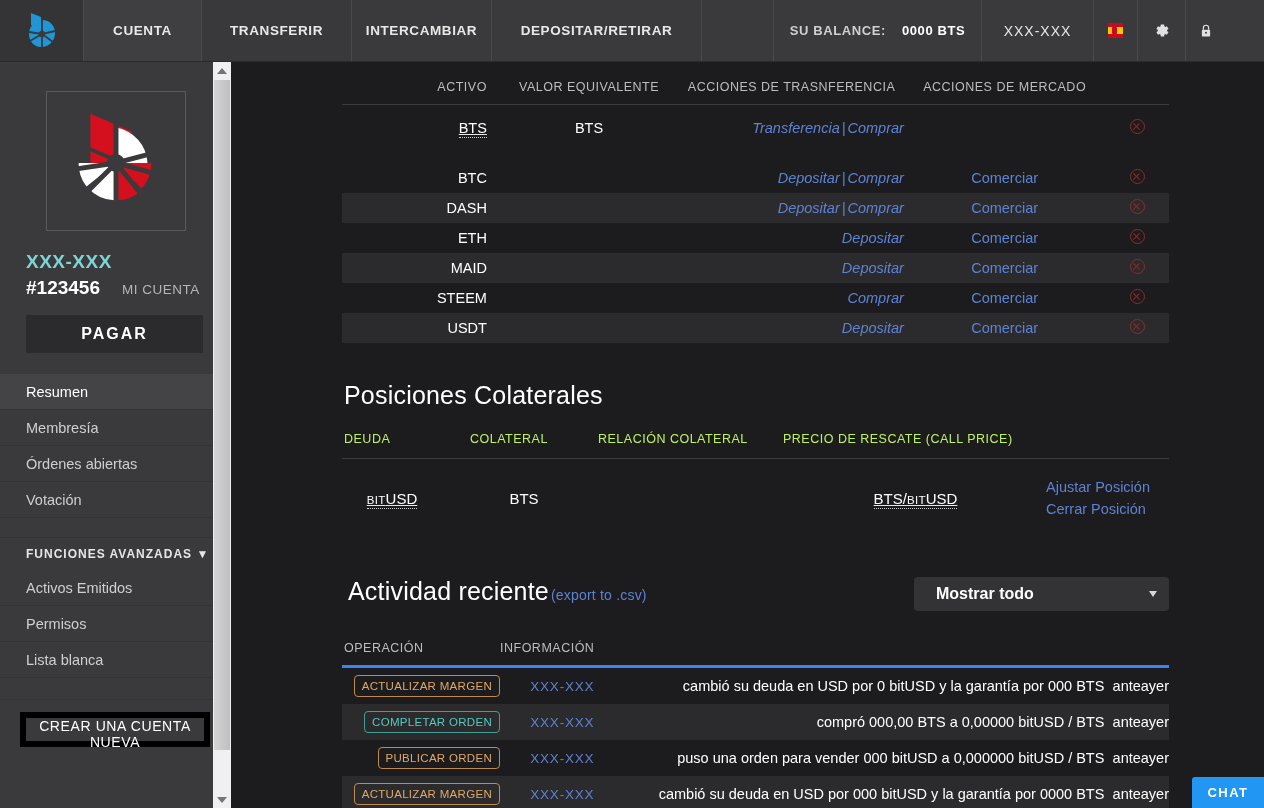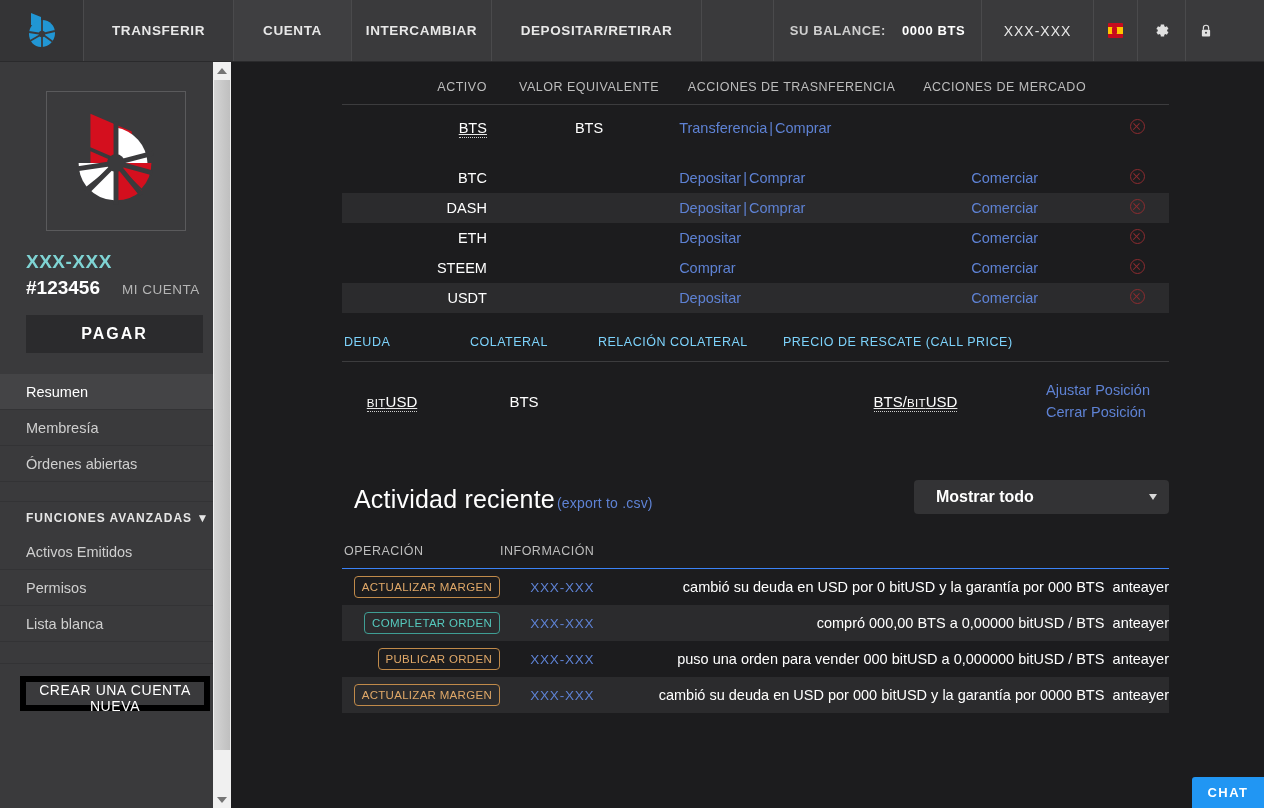--- a/index.html
+++ b/index.html
@@ -151,21 +151,21 @@
     border-bottom: 1px solid #3c3c3e;
   }
   .assets th.c-activo { width: 148px; text-align: right; padding-right: 12px;}
   .assets th.c-valor { width: 170px; }
   .assets th.c-trans { width: 212px; }
   .assets th.c-merc  { width: 190px; }
   .assets th.c-x { width: 60px; }
   .assets td { font-size: 14.5px; color: #ffffff; padding: 6px 0; vertical-align: middle;}
   .assets td.c-activo { text-align: right; padding-right: 12px; }
   .assets td.c-valor { text-align: center; }
-  .assets td.c-trans { text-align: left; }
+  .assets td.c-trans { text-align: right; font-style: italic; }
   .assets td.c-merc  { text-align: center; }
   .assets td.c-x { text-align: center; }
   .row-alt { background: #2b2b2d; }
   .row-tall td { padding: 14px 0 26px 0; }
   a.lnk { color: #5e82d4; text-decoration: none; cursor: pointer; }
   .sep { color: #5e82d4; margin: 0 2px; }
   .dotted {
     border-bottom: 1px dotted #cfcfcf;
     padding-bottom: 1px;
     text-decoration: underline;
@@ -181,28 +181,28 @@
     width: 9px; height: 1.4px; background: #8c2b2f;
   }
   .xicon::before { transform: rotate(45deg); }
   .xicon::after  { transform: rotate(-45deg); }
 
   
   h2.sect {
     color: #ffffff; font-size: 25px; font-weight: normal;
     margin: 38px 0 0 2px; letter-spacing: 0.2px;
   }
-  .sect-row { display:flex; align-items: flex-end; justify-content: space-between; margin: 38px 0 0 12px; gap: 24px; }
+  .sect-row { display:flex; align-items: flex-start; justify-content: space-between; margin: 38px 0 0 6px; gap: 24px; }
   .sect-row h2.sect { margin: 0; }
   .csv { color: #5e82d4; font-size: 14px; text-decoration: none; margin-left: 2px; }
 
   
   .collat { margin-top: 22px; }
   .collat th {
-    color: #7dd3fc; font-size: 12.5px; font-weight: normal; letter-spacing: 0.5px;
+    color: #bef264; font-size: 12.5px; font-weight: normal; letter-spacing: 0.5px;
     text-align: left; padding-bottom: 12px;
     border-bottom: 1px solid #3c3c3e;
   }
   .collat th.c-deuda { width: 128px; padding-left: 2px;}
   .collat th.c-col { width: 128px; }
   .collat th.c-rel { width: 185px; }
   .collat th.c-precio { width: 235px; }
   .collat td { color: #ffffff; font-size: 15px; padding: 18px 0; }
   .collat td.c-deuda { text-align: center; padding-right: 28px;}
   .collat td.c-col { text-align: center; padding-right: 20px;}
@@ -218,21 +218,21 @@
     justify-content: space-between; padding: 0 12px 0 22px;
     color: #ffffff; font-size: 16px; font-weight: bold; cursor: pointer;
     align-self: center;
   }
   .caret { width:0; height:0; border-left:4px solid transparent; border-right:4px solid transparent; border-top: 6px solid #d8d8d8;}
 
   
   .activity { margin-top: 30px; }
   .activity th {
     color: #bdbdbd; font-size: 12.5px; font-weight: normal; letter-spacing:0.5px;
-    text-align: left; padding-bottom: 10px; border-bottom: 1px solid #3b82f6;
+    text-align: left; padding-bottom: 10px; border-bottom: 3px solid #3b82f6;
   }
   .activity th.c-op { width: 158px; padding-left: 2px;}
   .activity th.c-info { width: 70px; }
   .activity td { padding: 7px 0; font-size: 14.5px; color:#ffffff; vertical-align: middle; text-align: right;}
   .activity tr.alt { background: #2b2b2d; }
   .badge {
     display:inline-block; border-radius: 4px; padding: 4px 7px;
     font-size: 11.5px; letter-spacing: 0.3px; background: transparent;
     white-space: nowrap; cursor: pointer;
   }
@@ -264,25 +264,25 @@
       <g stroke="#3a3a3c" stroke-width="1.8">
         <line x1="17" y1="23" x2="17" y2="9"></line>
         <line x1="17" y1="23" x2="30" y2="20"></line>
         <line x1="17" y1="23" x2="28" y2="31"></line>
         <line x1="17" y1="23" x2="17" y2="36"></line>
         <line x1="17" y1="23" x2="5" y2="30"></line>
         <line x1="17" y1="23" x2="4" y2="21"></line>
       </g>
     </svg>
   </div>
+  <div class="hdr-cell hdr-cuenta">
+      <span>CUENTA</span>
+    </div>
   <div class="hdr-cell hdr-transferir">
       <span>TRANSFERIR</span>
-    </div>
-  <div class="hdr-cell hdr-cuenta">
-      <span>CUENTA</span>
     </div>
   <div class="hdr-cell hdr-intercambiar">
       <span>INTERCAMBIAR</span>
     </div>
   <div class="hdr-cell hdr-depositar">
       <span>DEPOSITAR/RETIRAR</span>
     </div>
   <div class="hdr-cell hdr-blank"></div>
   <div class="hdr-cell hdr-balance">
     <span class="bal-lbl">SU BALANCE:</span>
@@ -341,20 +341,21 @@
       <span class="acct-id">#123456</span>
       <span class="acct-mine">MI CUENTA</span>
     </div>
 
     <button class="pay-btn">PAGAR</button>
 
     <div class="menu">
       <div class="menu-item active"><span>Resumen</span></div>
       <div class="menu-item"><span>Membresía</span></div>
       <div class="menu-item"><span>Órdenes abiertas</span></div>
+      <div class="menu-item"><span>Votación</span></div>
       <div class="menu-sep"></div>
       <div class="menu-head">
         <span>FUNCIONES AVANZADAS</span>
         <span>▼</span>
       </div>
       <div class="menu-item"><span>Activos Emitidos</span></div>
       <div class="menu-item"><span>Permisos</span></div>
       <div class="menu-item"><span>Lista blanca</span></div>
       <div class="menu-tail"></div>
       <button class="new-acct-btn">CREAR UNA CUENTA NUEVA</button>
@@ -412,37 +413,45 @@
             <td class="c-merc"><a class="lnk">Comerciar</a></td>
             <td class="c-x"><span class="xicon"></span></td>
           </tr>
           <tr>
             <td class="c-activo">ETH</td>
             <td class="c-valor"></td>
             <td class="c-trans"><a class="lnk">Depositar</a></td>
             <td class="c-merc"><a class="lnk">Comerciar</a></td>
             <td class="c-x"><span class="xicon"></span></td>
           </tr>
+          <tr class="row-alt">
+            <td class="c-activo">MAID</td>
+            <td class="c-valor"></td>
+            <td class="c-trans"><a class="lnk">Depositar</a></td>
+            <td class="c-merc"><a class="lnk">Comerciar</a></td>
+            <td class="c-x"><span class="xicon"></span></td>
+          </tr>
           <tr>
             <td class="c-activo">STEEM</td>
             <td class="c-valor"></td>
             <td class="c-trans"><a class="lnk">Comprar</a></td>
             <td class="c-merc"><a class="lnk">Comerciar</a></td>
             <td class="c-x"><span class="xicon"></span></td>
           </tr>
           <tr class="row-alt">
             <td class="c-activo">USDT</td>
             <td class="c-valor"></td>
             <td class="c-trans"><a class="lnk">Depositar</a></td>
             <td class="c-merc"><a class="lnk">Comerciar</a></td>
             <td class="c-x"><span class="xicon"></span></td>
           </tr>
         </tbody>
       </table>
 
+      <h2 class="sect">Posiciones Colaterales</h2>
       <table class="collat">
         <thead>
           <tr>
             <th class="c-deuda">DEUDA</th>
             <th class="c-col">COLATERAL</th>
             <th class="c-rel">RELACIÓN COLATERAL</th>
             <th class="c-precio">PRECIO DE RESCATE (CALL PRICE)</th>
             <th></th>
           </tr>
         </thead>

